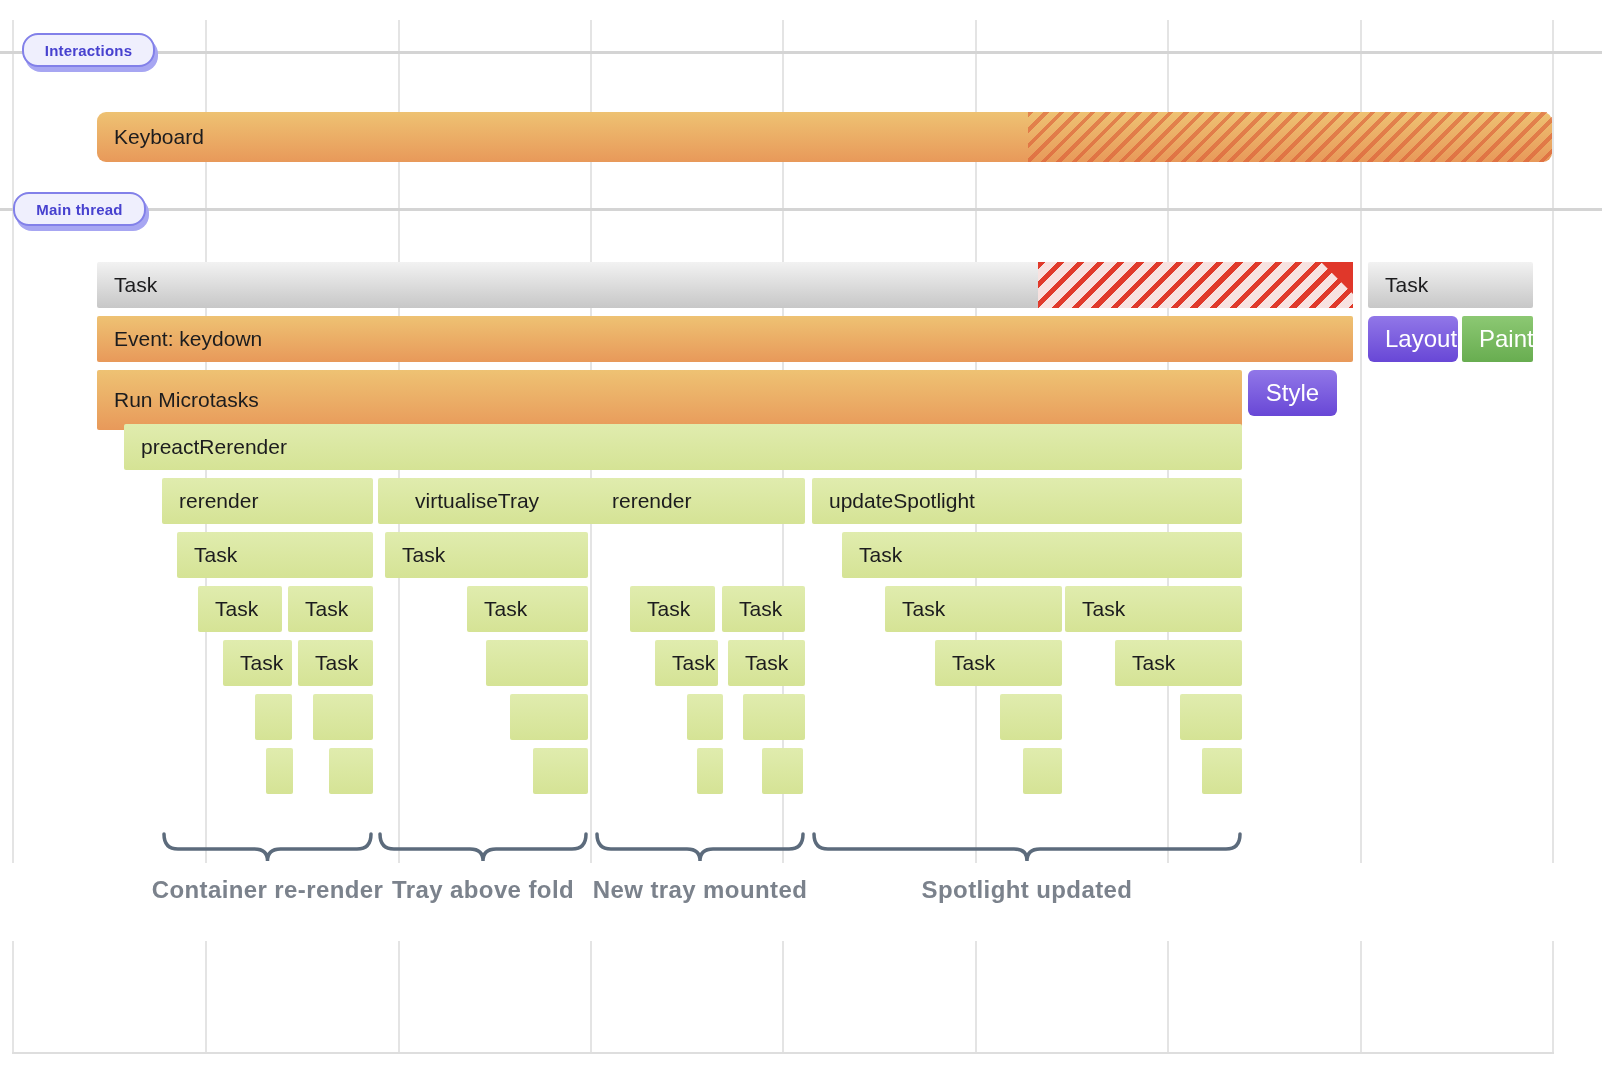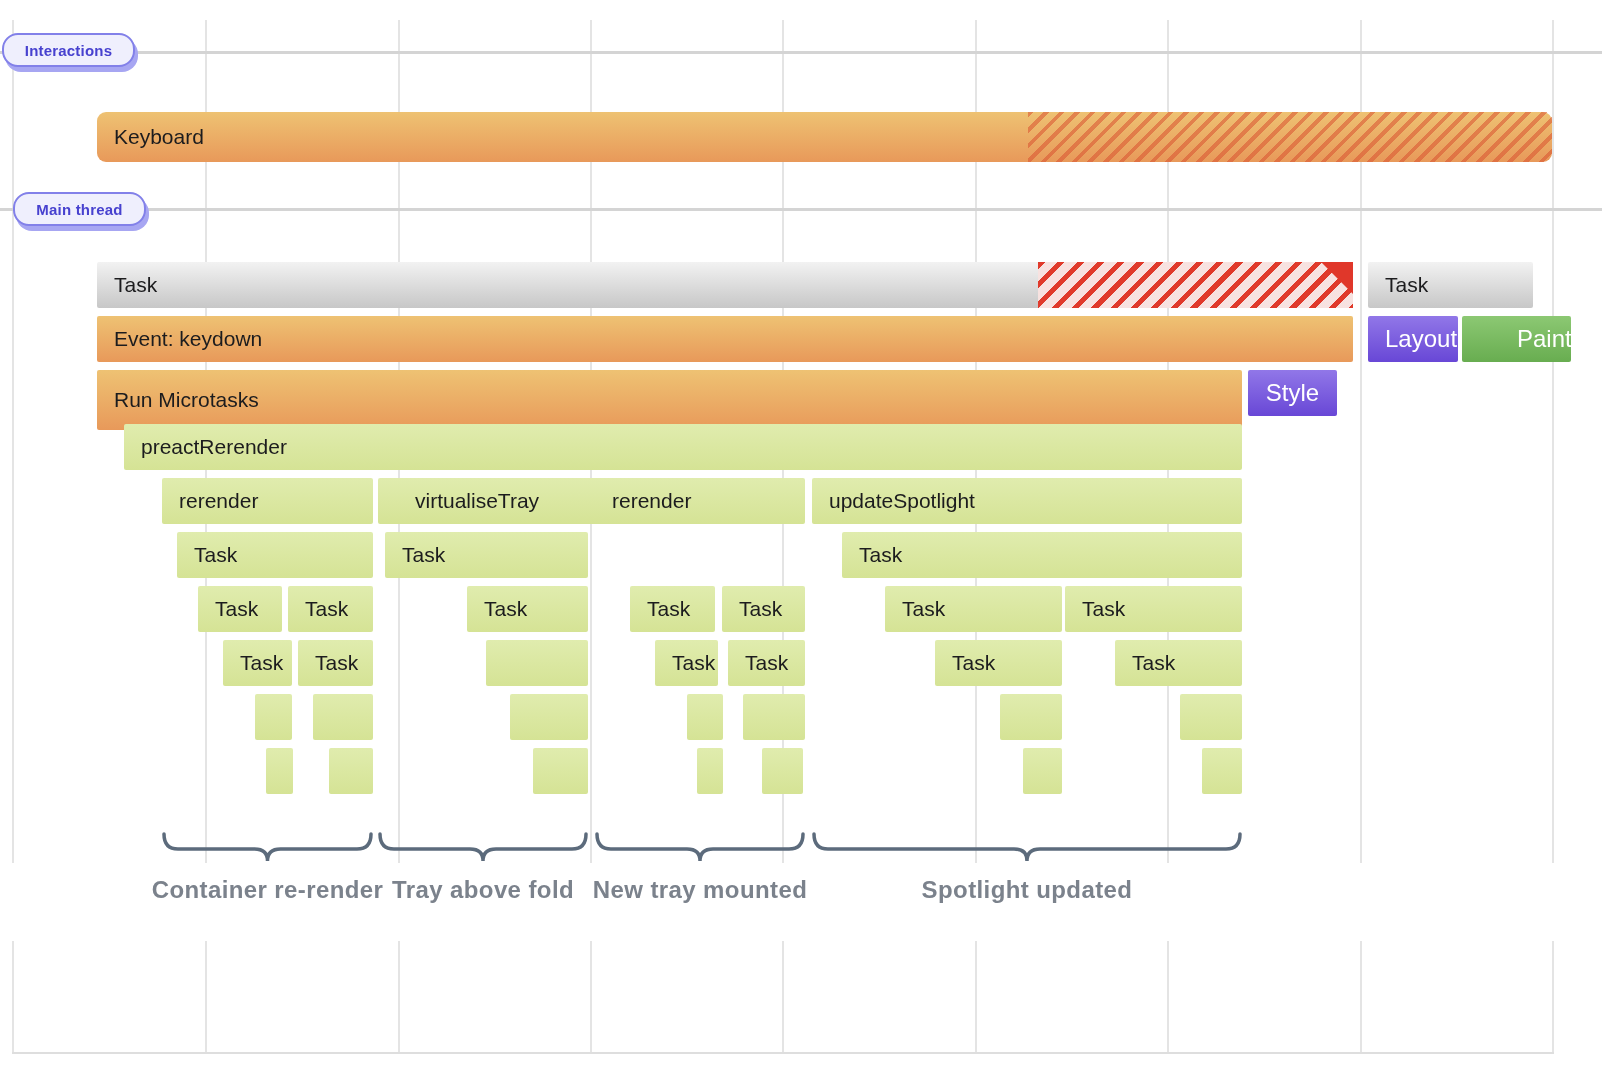--- a/index.html
+++ b/index.html
@@ -25,22 +25,22 @@
     border-radius:2px;white-space:nowrap;overflow:visible;
     font-size:21px;color:#1c1c1e;
   }
   .bar > span{padding-left:17px;position:relative;z-index:2;}
   .bar.center{justify-content:center;}
   .bar.center > span{padding-left:0;text-align:right;}
   .bar.big{font-size:24px;}
   .orange{background:linear-gradient(#eec273,#e8995a);}
   .gray{background:linear-gradient(#f2f2f2,#c7c7c7);}
   .green{background:linear-gradient(#e0ecae,#d5e395);}
-  .purple{background:linear-gradient(#9177e8,#6847d6);color:#fff;}
-  .paint{background:linear-gradient(#8cc873,#68ad50);color:#fff;padding-left:38px;}
+  .purple{background:linear-gradient(#9177e8,#6847d6);color:#fff;border-radius:6px;}
+  .paint{background:linear-gradient(#8cc873,#68ad50);color:#fff;}
   .hatch{position:absolute;top:0;bottom:0;z-index:1;}
   .hatch.orange-h{background:repeating-linear-gradient(135deg,rgba(217,82,48,.55) 0 4px,transparent 4px 11px);}
   .hatch.red-h{background:#f9efee repeating-linear-gradient(135deg,#e03a2b 0 5px,rgba(224,58,43,.07) 5px 14px);}
   .alert-tri{position:absolute;top:0;right:0;width:0;height:0;z-index:2;
     border-left:32px solid transparent;border-top:32px solid #e0372a;}
   
   .brace{position:absolute;z-index:2;}
   .brace path{stroke:#5c6b7c;stroke-width:3.5;fill:none;stroke-linecap:round;}
   .anno-label{
     position:absolute;z-index:2;transform:translateX(-50%);
@@ -59,21 +59,21 @@
     <div class="vline" style="left: 590px;"></div>
     <div class="vline" style="left: 398px;"></div>
     <div class="vline" style="left: 205px;"></div>
     <div class="vline" style="left: 12px;"></div>
 
   <div class="trackline" style="top:51px"></div>
   <div class="trackline" style="top:208px"></div>
   <div class="bottomline" style="top:1052px"></div>
   <div class="hband" style="top:863px;height:78px"></div>
 
-  <div class="pill" style="left:2px;top:33px;width:129px;height:30px">
+  <div class="pill" style="left:22px;top:33px;width:129px;height:30px">
     <span>Interactions</span>
   </div>
   <div class="pill" style="left:13px;top:192px;width:129px;height:30px">
     <span>Main thread</span>
   </div>
 
 <div class="bar orange" style="left: 97px; top: 112px; width: 1455px; height: 50px; border-radius: 9px;">
       <div class="hatch orange-h" style="left: 931px; right: 0px;"></div>
       <span>Keyboard</span>
     </div>

